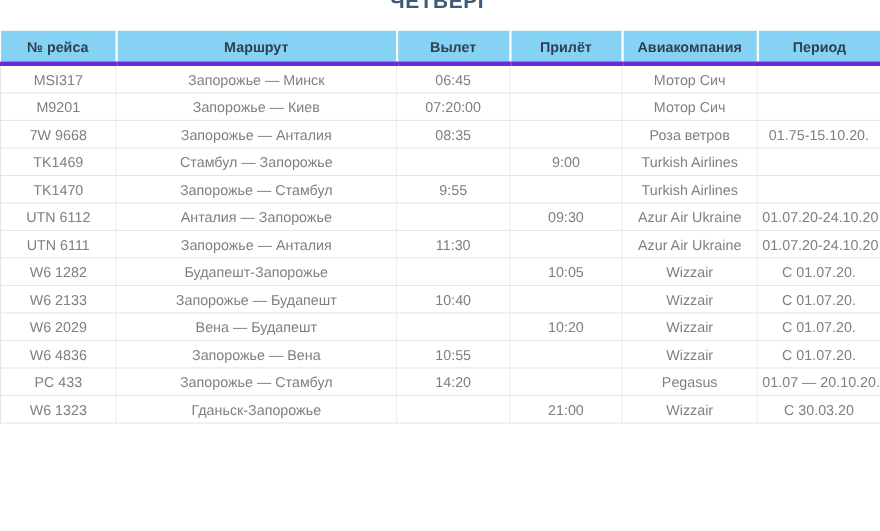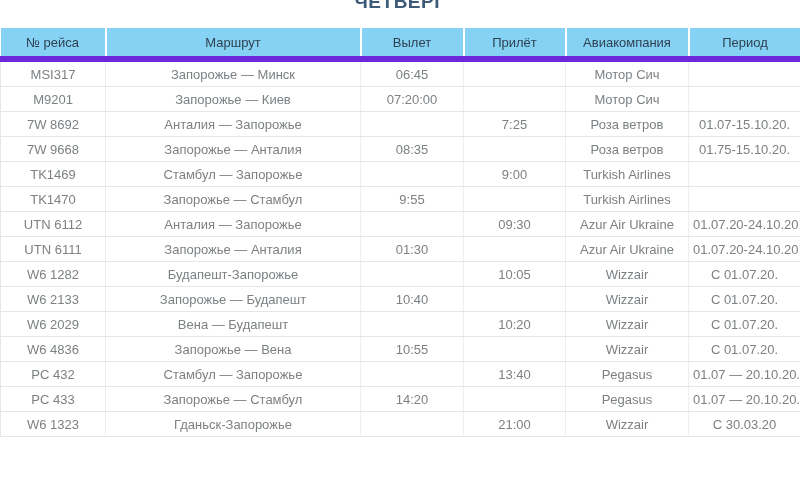--- a/index.html
+++ b/index.html
@@ -26,21 +26,21 @@
   table.schedule {
     width: 800px;
     margin-top: 15px;
     border-collapse: collapse;
     table-layout: fixed;
   }
   table.schedule thead th {
     background: #86d2f4;
     color: #2f4150;
     font-size: 13px;
-    font-weight: normal;
+    font-weight: bold;
     height: 28px;
     padding: 0;
     text-align: center;
     border-left: 2px solid #ffffff;
     vertical-align: middle;
   }
   table.schedule thead th:first-child {
     border-left: none;
   }
   table.schedule tbody td {
@@ -50,21 +50,21 @@
     vertical-align: middle;
     font-size: 13px;
     color: #7d8184;
     border-bottom: 1px solid #e4e6e8;
     border-left: 1px solid #eceff1;
     border-right: 1px solid #eceff1;
     white-space: nowrap;
     overflow: hidden;
   }
   table.schedule tbody tr:first-child td {
-    border-top: 6px solid #6d28d9;
+    border-top: 4px solid #6d28d9;
   }
   table.schedule tbody td:first-child {
     border-left: 1px solid #e4e6e8;
   }
 </style>
 </head>
 <body>
 
 <div class="page">
   <h2 class="page-title">ЧЕТВЕРГ</h2>
@@ -99,28 +99,20 @@
         </tr>
         <tr>
           <td>M9201</td>
           <td>Запорожье — Киев</td>
           <td>07:20:00</td>
           <td></td>
           <td>Мотор Сич</td>
           <td></td>
         </tr>
         <tr>
-          <td>7W 8692</td>
-          <td>Анталия — Запорожье</td>
-          <td></td>
-          <td>7:25</td>
-          <td>Роза ветров</td>
-          <td>01.07-15.10.20.</td>
-        </tr>
-        <tr>
           <td>7W 9668</td>
           <td>Запорожье — Анталия</td>
           <td>08:35</td>
           <td></td>
           <td>Роза ветров</td>
           <td>01.75-15.10.20.</td>
         </tr>
         <tr>
           <td>TK1469</td>
           <td>Стамбул — Запорожье</td>
@@ -141,21 +133,21 @@
           <td>UTN 6112</td>
           <td>Анталия — Запорожье</td>
           <td></td>
           <td>09:30</td>
           <td>Azur Air Ukraine</td>
           <td>01.07.20-24.10.20</td>
         </tr>
         <tr>
           <td>UTN 6111</td>
           <td>Запорожье — Анталия</td>
-          <td>01:30</td>
+          <td>11:30</td>
           <td></td>
           <td>Azur Air Ukraine</td>
           <td>01.07.20-24.10.20</td>
         </tr>
         <tr>
           <td>W6 1282</td>
           <td>Будапешт-Запорожье</td>
           <td></td>
           <td>10:05</td>
           <td>Wizzair</td>
@@ -177,28 +169,20 @@
           <td>Wizzair</td>
           <td>С 01.07.20.</td>
         </tr>
         <tr>
           <td>W6 4836</td>
           <td>Запорожье — Вена</td>
           <td>10:55</td>
           <td></td>
           <td>Wizzair</td>
           <td>С 01.07.20.</td>
-        </tr>
-        <tr>
-          <td>PC 432</td>
-          <td>Стамбул — Запорожье</td>
-          <td></td>
-          <td>13:40</td>
-          <td>Pegasus</td>
-          <td>01.07 — 20.10.20.</td>
         </tr>
         <tr>
           <td>PC 433</td>
           <td>Запорожье — Стамбул</td>
           <td>14:20</td>
           <td></td>
           <td>Pegasus</td>
           <td>01.07 — 20.10.20.</td>
         </tr>
         <tr>

